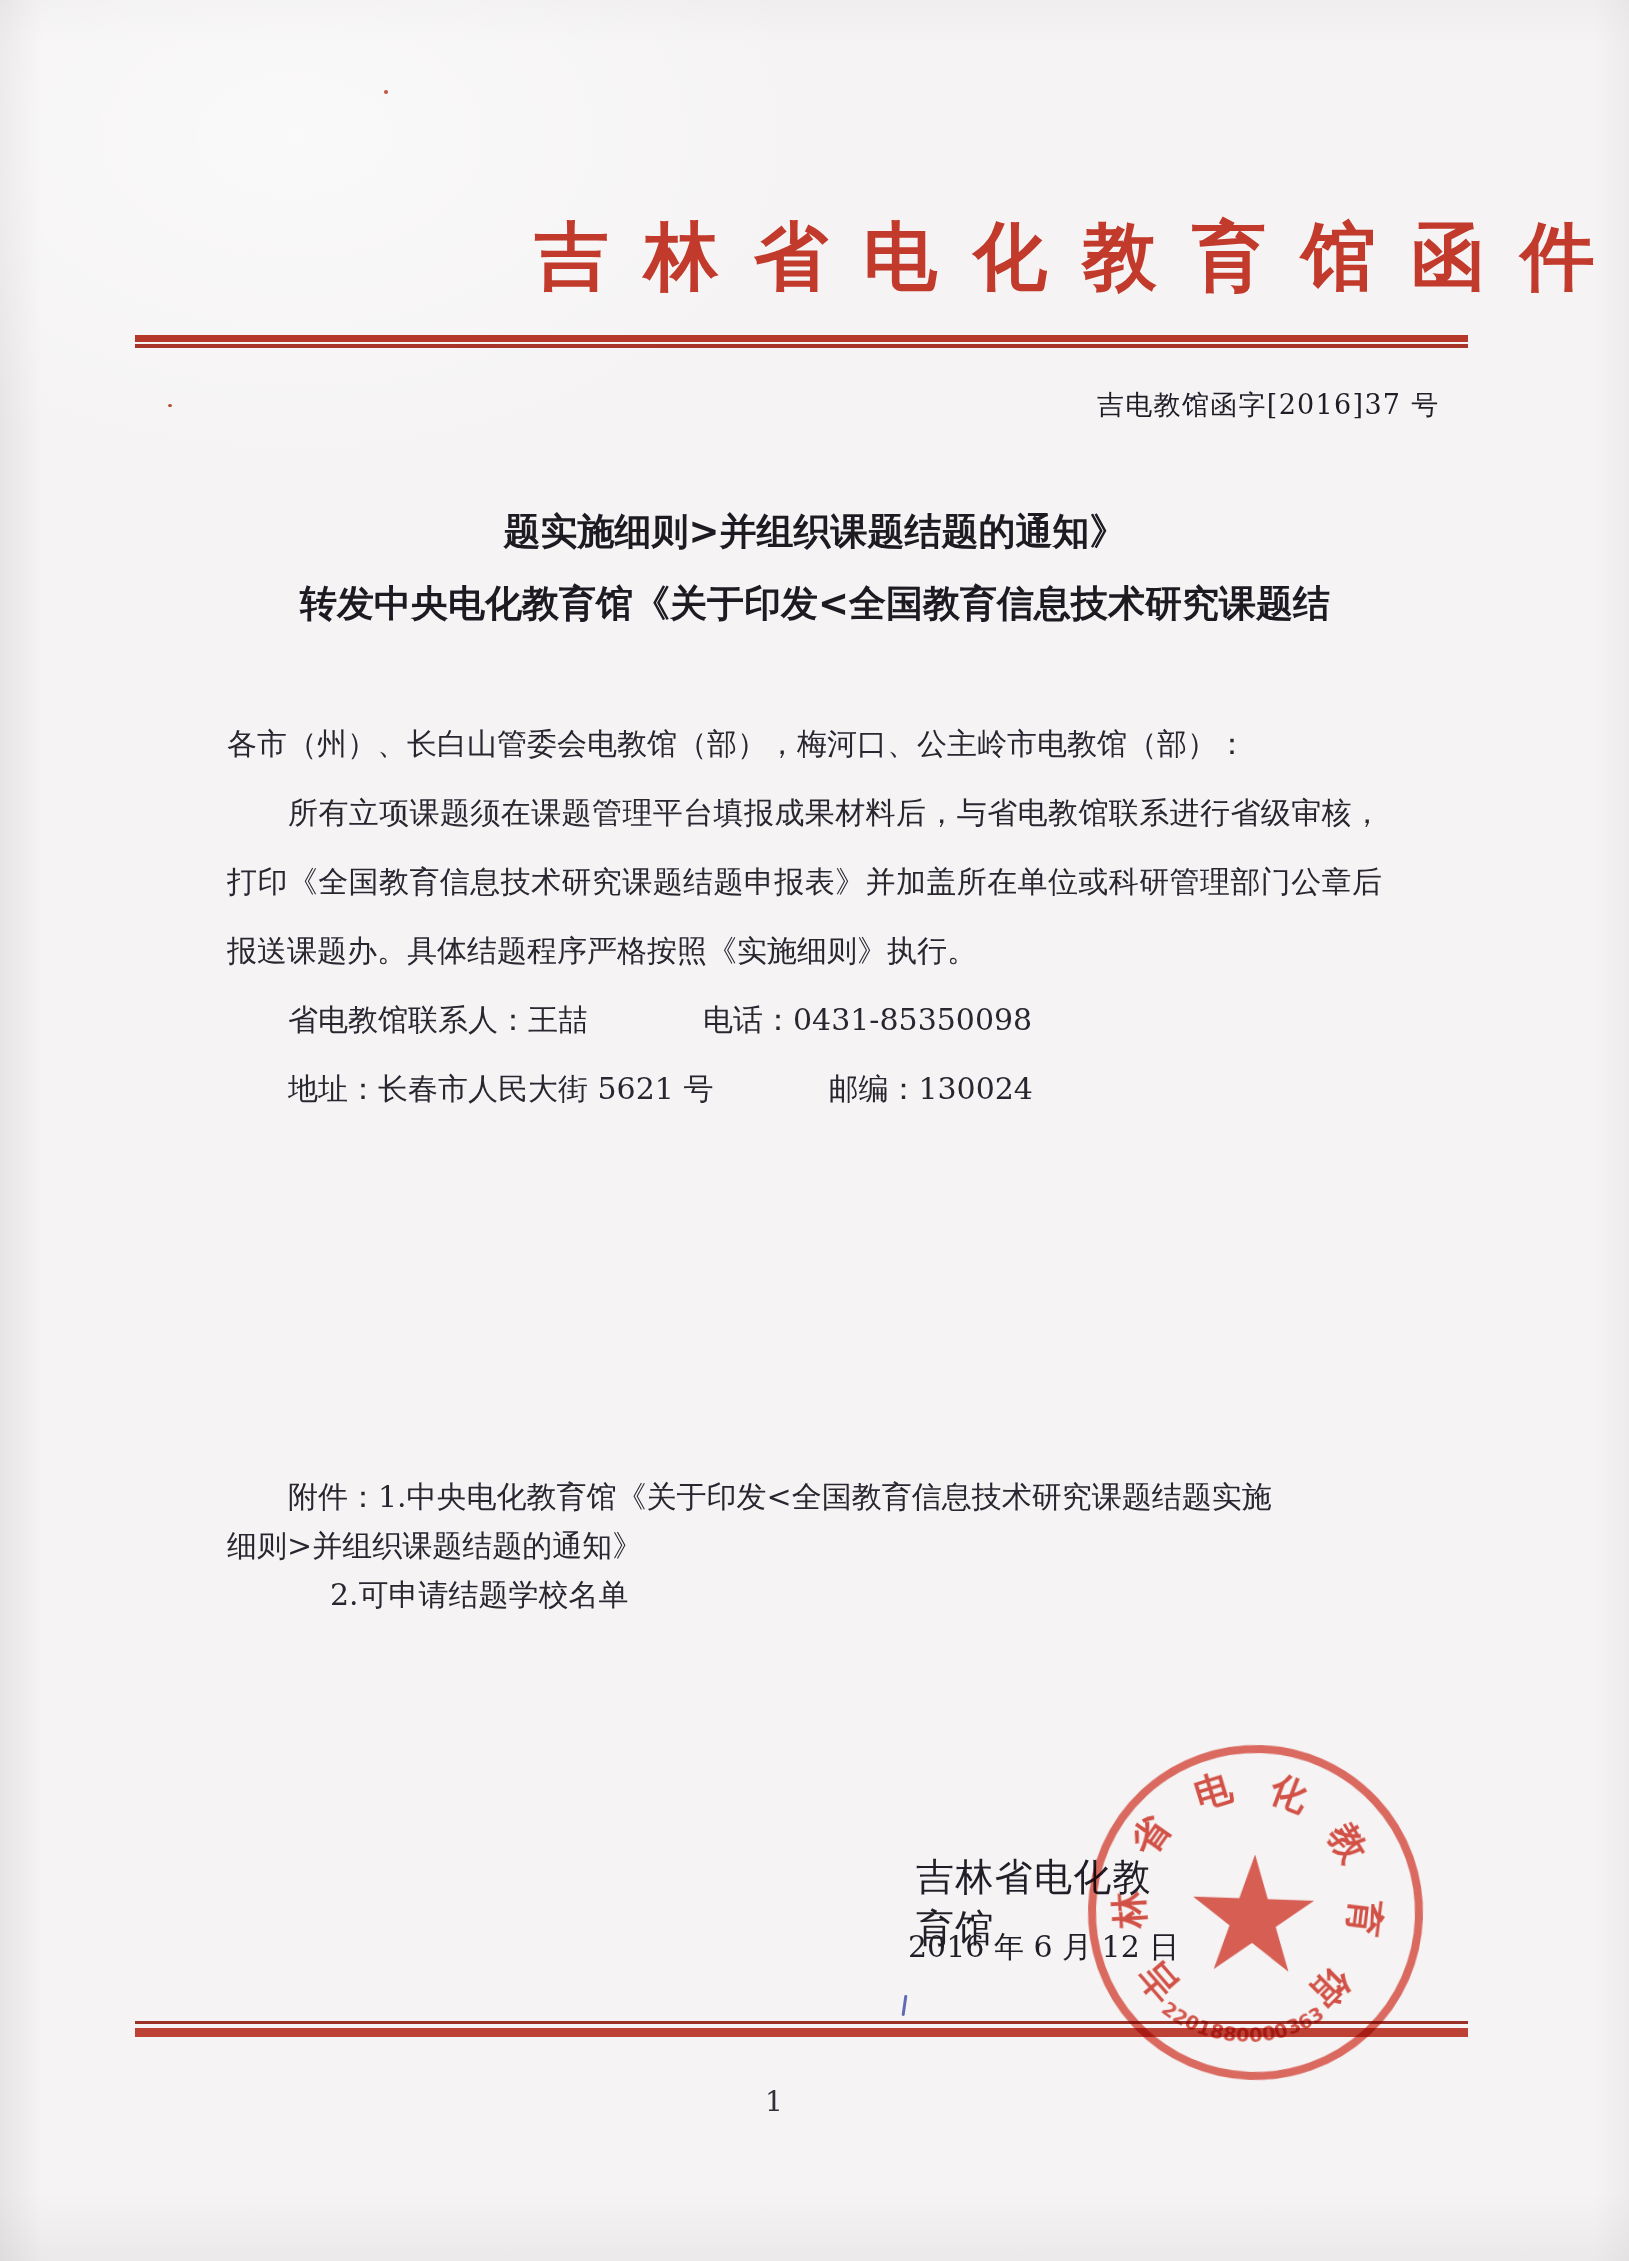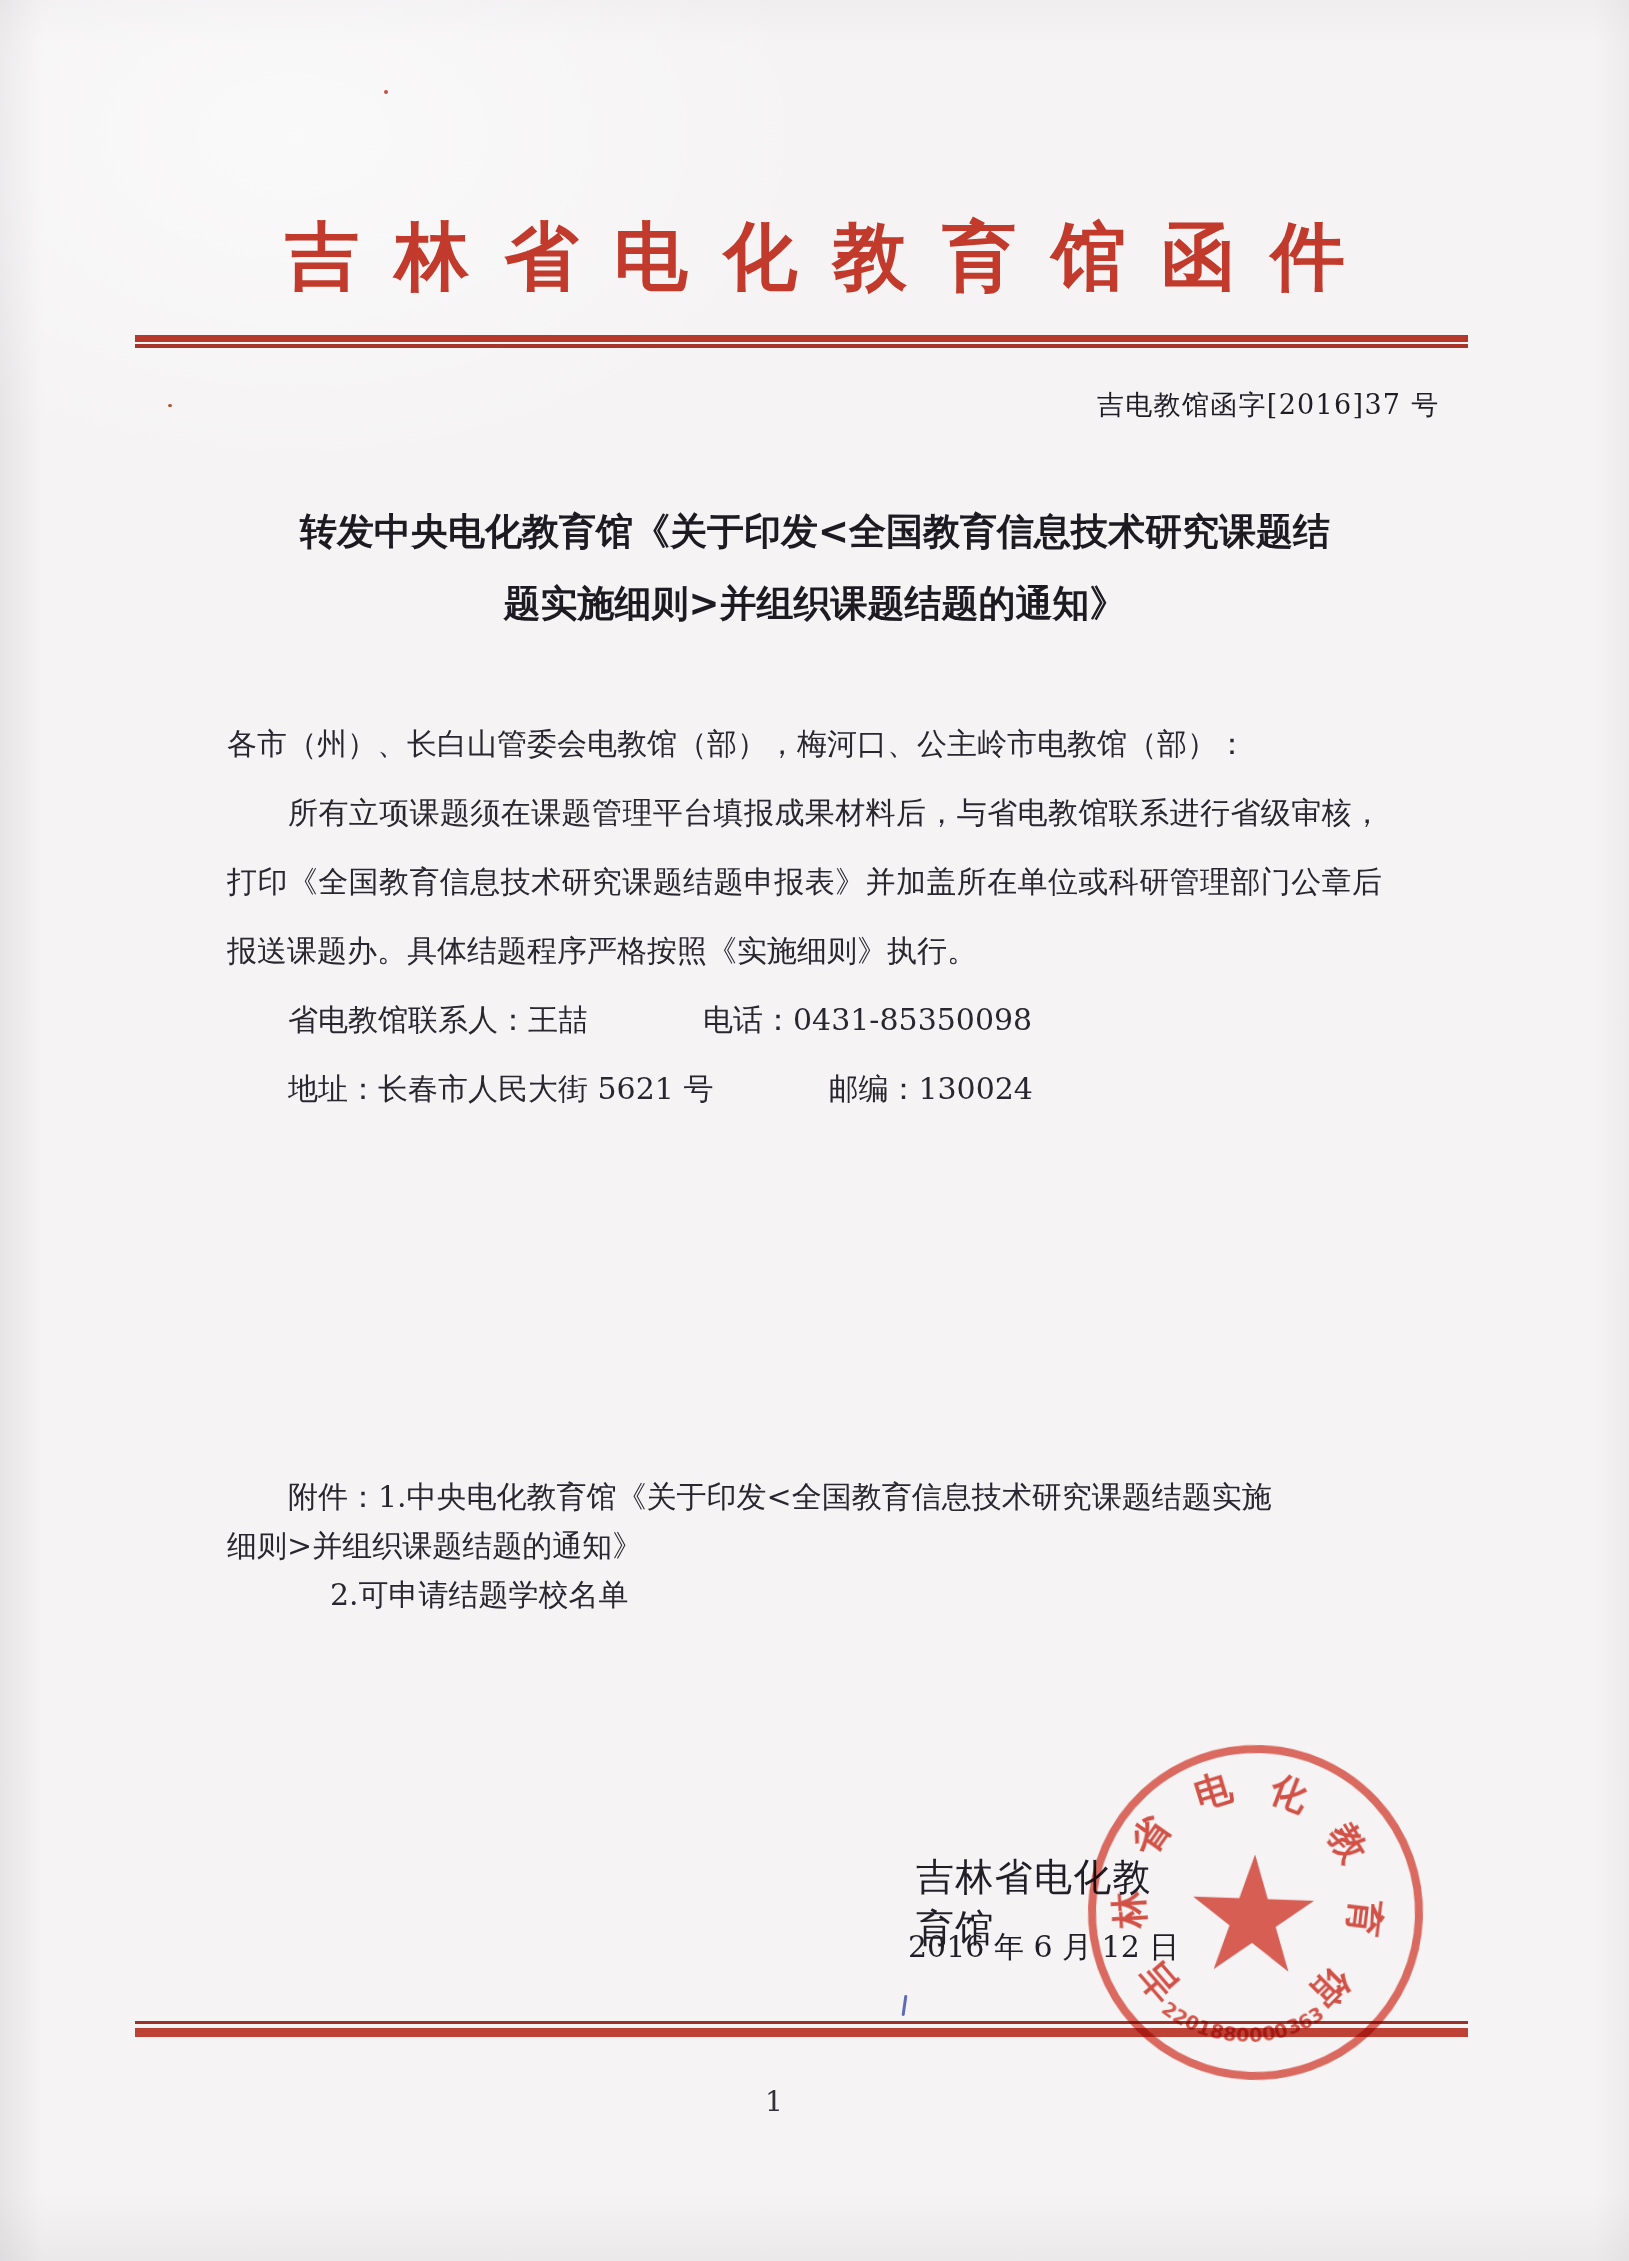--- a/index.html
+++ b/index.html
@@ -10,21 +10,21 @@
       radial-gradient(903px 580px at 18% 6%, rgba(255,255,255,.55), transparent 60%),
       linear-gradient(90deg, rgba(110,100,108,.10), transparent 2.6%),
       linear-gradient(270deg, rgba(110,100,108,.06), transparent 2.2%),
       linear-gradient(0deg, rgba(110,100,108,.07), transparent 3%),
       linear-gradient(180deg, rgba(110,100,108,.04), transparent 2%);
     font-family:"DejaVu Serif","Liberation Serif",serif;
     color:#2a2630;
   }
   .org-title{
     position:absolute;top:208px;left:0;width:100%;
-    text-align:center;font-size:74px;font-weight:700;
+    text-align:right;font-size:74px;font-weight:700;
     letter-spacing:0.48em;text-indent:0.48em;
     color:#c23a2b;white-space:nowrap;
   }
   .rule{position:absolute;left:135px;width:1333px;}
   .rule-h-thick{top:335px;height:7px;background:#b5382b;}
   .rule-h-thin{top:344px;height:3.9px;background:#a83529;}
   .rule-f-thin{top:2021px;height:3.2px;background:#9c3127;z-index:1;}
   .rule-f-thick{top:2028px;height:9px;background:#bd4134;z-index:1;}
   .doc-number{
     position:absolute;top:387px;left:1097px;
@@ -98,22 +98,22 @@
 <div class="page">
 
   <div class="org-title">吉林省电化教育馆函件</div>
 
   <div class="rule rule-h-thick"></div>
   <div class="rule rule-h-thin"></div>
 
   <div class="doc-number">吉电教馆函字[2016]37 号</div>
 
   <div class="subject">
+    <div>题实施细则&gt;并组织课题结题的通知》</div>
     <div>转发中央电化教育馆《关于印发&lt;全国教育信息技术研究课题结</div>
-    <div>题实施细则&gt;并组织课题结题的通知》</div>
   </div>
 
   <div class="body-flow">
     <p>各市（州）、长白山管委会电教馆（部），梅河口、公主岭市电教馆（部）：</p>
     <p class="indent2">所有立项课题须在课题管理平台填报成果材料后，与省电教馆联系进行省级审核，打印《全国教育信息技术研究课题结题申报表》并加盖所在单位或科研管理部门公章后报送课题办。具体结题程序严格按照《实施细则》执行。</p>
     <p class="indent2"><span>省电教馆联系人：王喆</span><span class="contact-gap">电话：0431-85350098</span></p>
     <p class="indent2"><span>地址：长春市人民大街 5621 号</span><span class="contact-gap">邮编：130024</span></p>
   </div>
 
   <div class="attachments">

